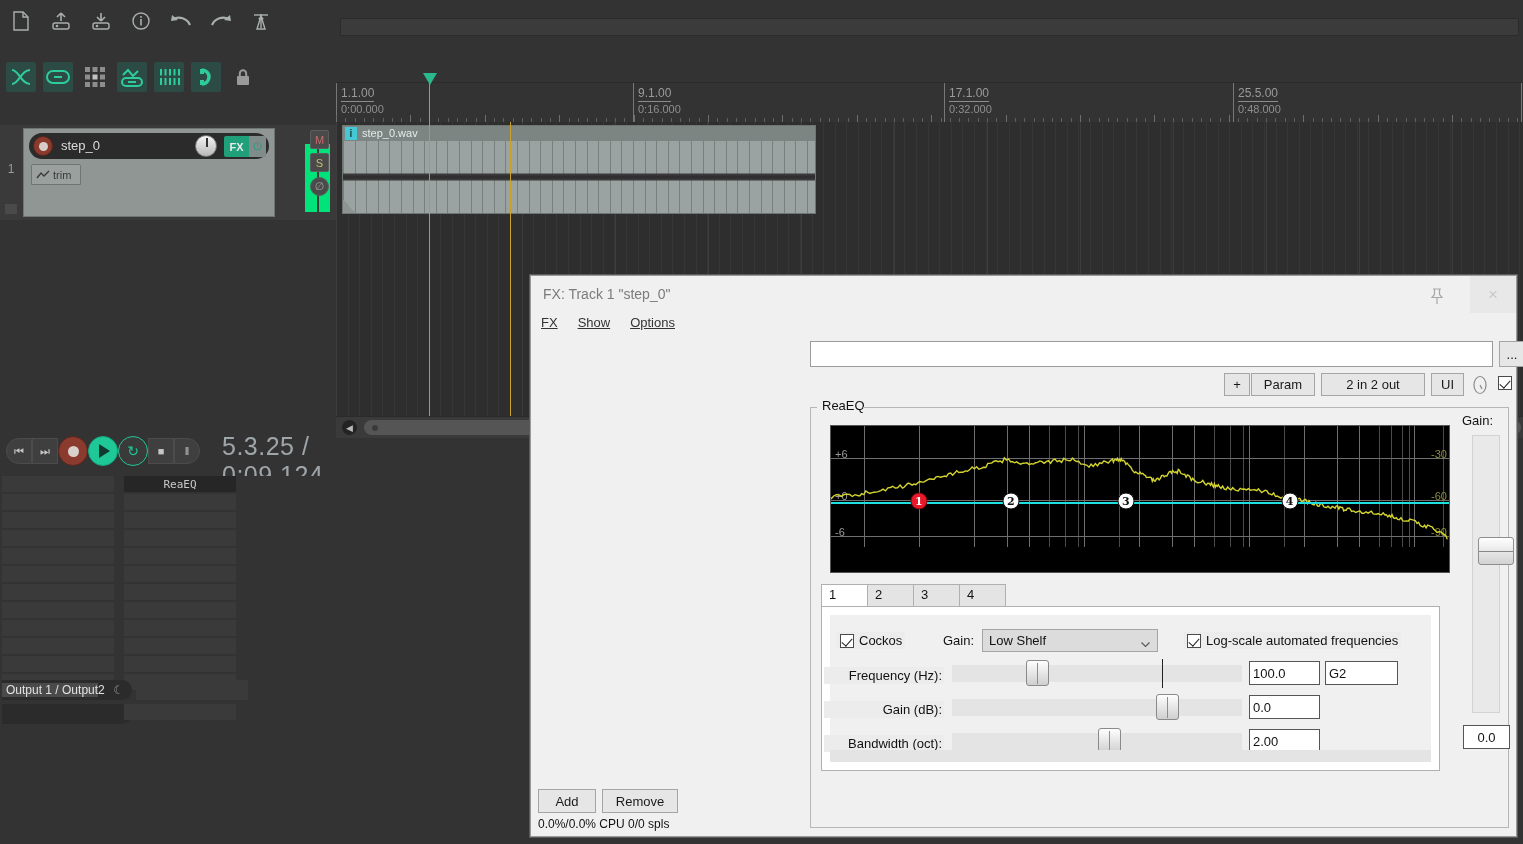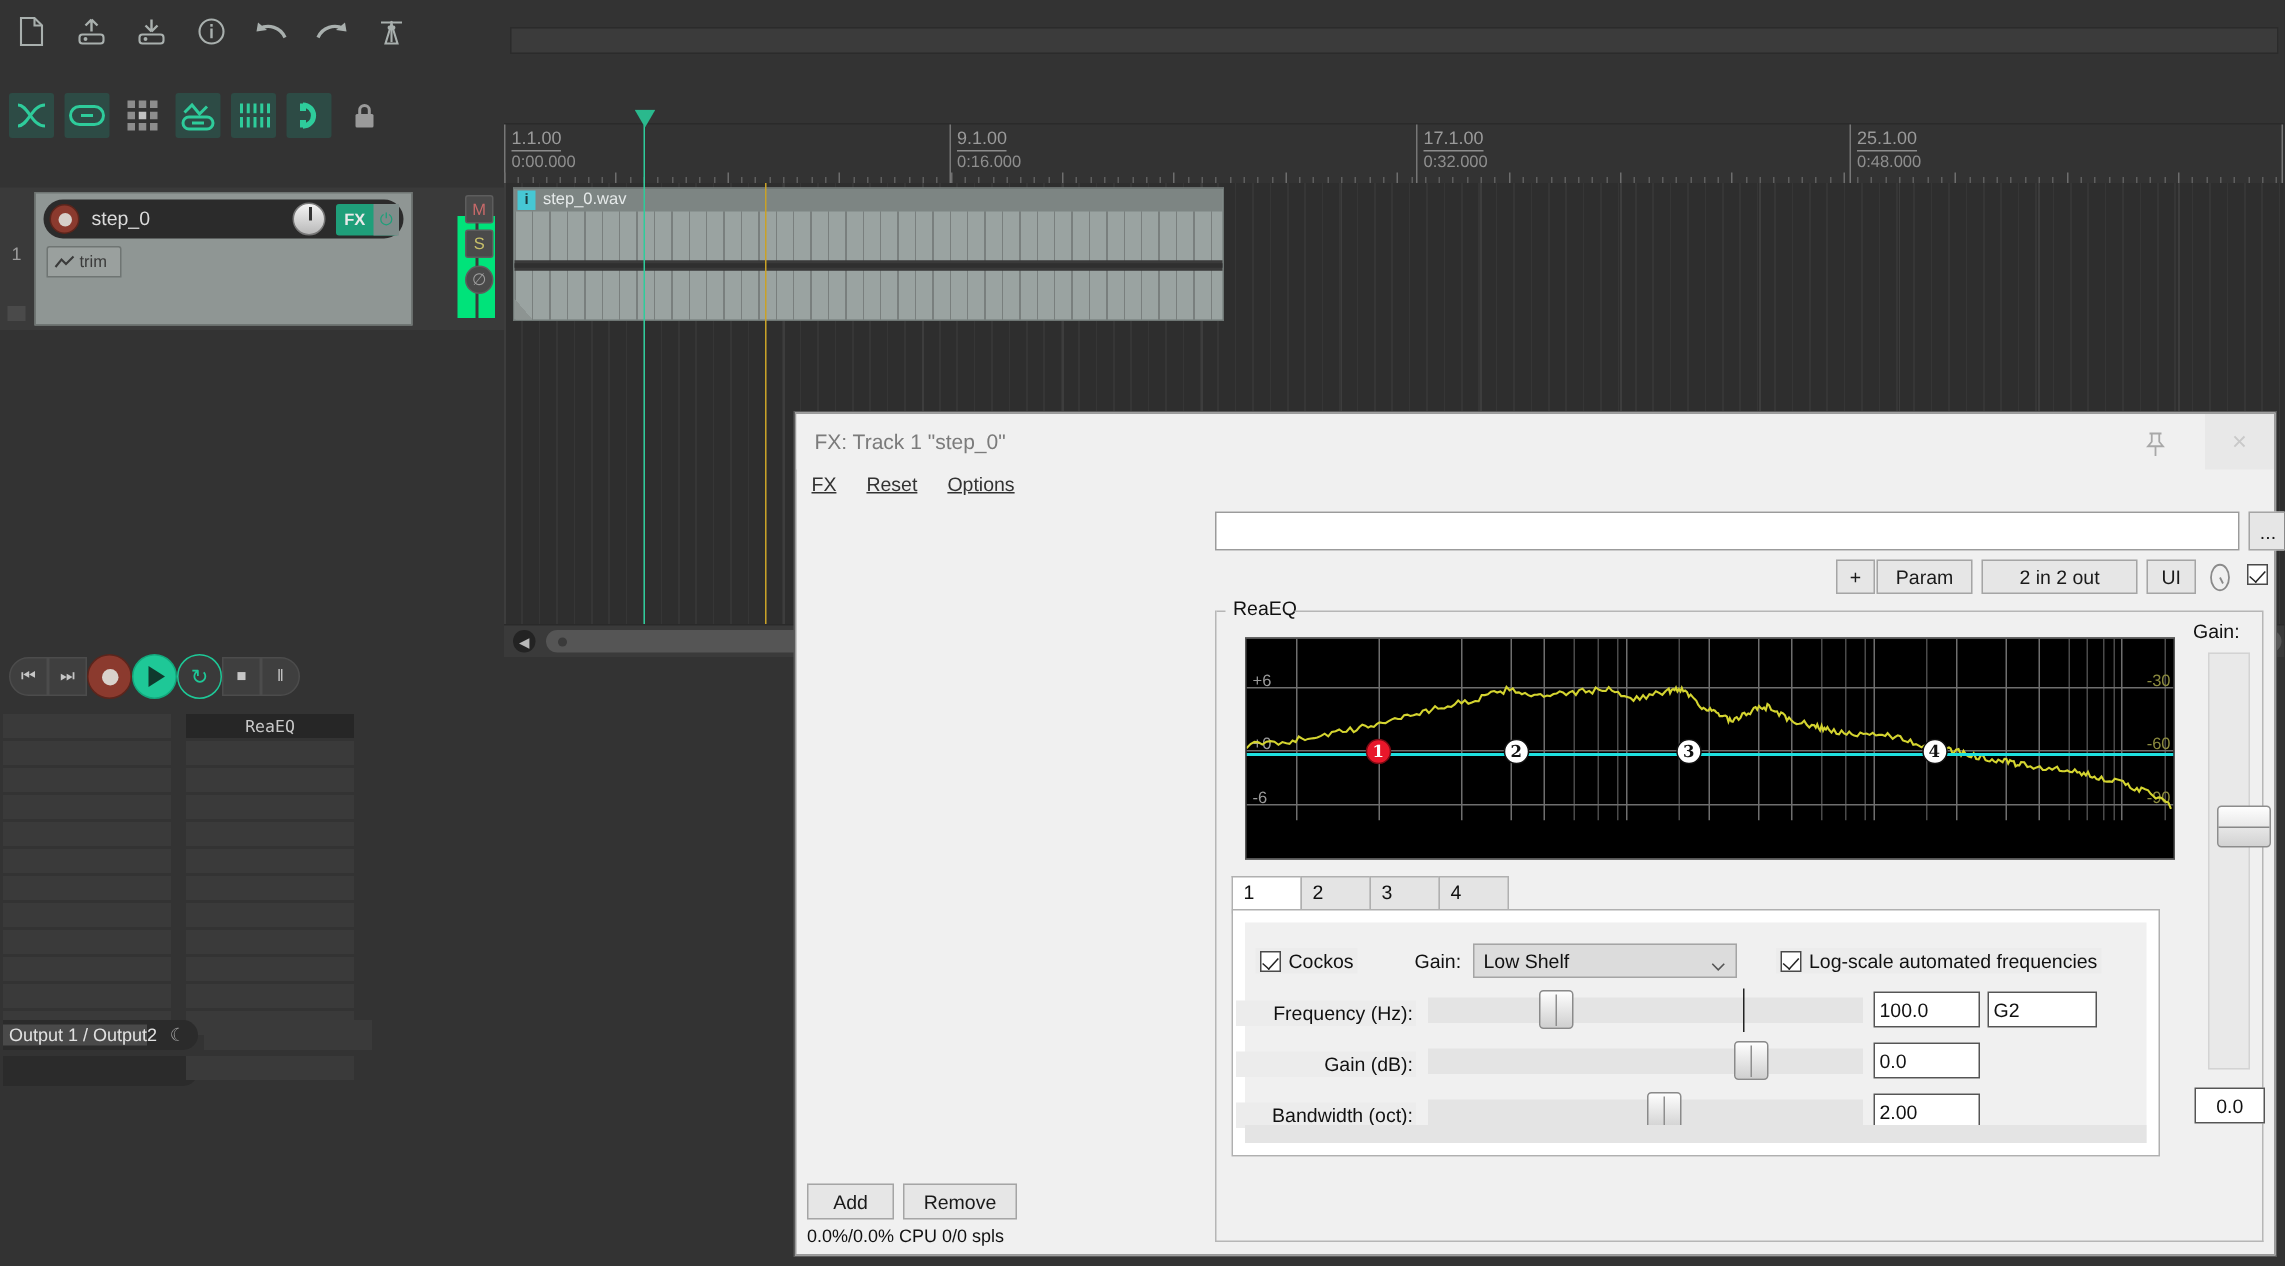--- a/index.html
+++ b/index.html
@@ -376,21 +376,21 @@
     </div>
     <div class="ruler-mark" style="left:297px;">
       <span class="ruler-bar">9.1.00</span>
       <span class="ruler-time">0:16.000</span>
     </div>
     <div class="ruler-mark" style="left:608px;">
       <span class="ruler-bar">17.1.00</span>
       <span class="ruler-time">0:32.000</span>
     </div>
     <div class="ruler-mark" style="left:897px;">
-      <span class="ruler-bar">25.1.00</span>
+      <span class="ruler-bar">25.5.00</span>
       <span class="ruler-time">0:48.000</span>
     </div>
     <div class="ruler-mark" style="left:1185px;">
       
       
     </div>
     <div id="ruler-ticks">
         <div class="ruler-tick big" style="left: 0px;"></div>
         <div class="ruler-tick" style="left: 9.3px;"></div>
         <div class="ruler-tick" style="left: 18.6px;"></div>
@@ -592,20 +592,21 @@
       <div class="tp-round" id="tp-rec">
           <i></i>
         </div>
       <div class="tp-round" id="tp-play">
           <i></i>
         </div>
       <div class="tp-round" id="tp-loop">↻</div>
       <div class="tp-b">■</div>
       <div class="tp-b" style="border-radius:0 13px 13px 0;">‖</div>
     </div>
+    <div id="tp-time">5.3.25 / 0:09.124</div>
   </div>
 
   <div id="mixer">
     <div class="mx-col" style="left:2px;">
       <div class="mx-cell"></div>
         <div class="mx-cell"></div>
         <div class="mx-cell"></div>
         <div class="mx-cell"></div>
       <div class="mx-cell"></div>
         <div class="mx-cell"></div>
@@ -650,21 +651,21 @@
     <div id="fx-pin">
       <svg width="16" height="18" viewBox="0 0 16 18">
           <path d="M4 2h8M5.5 2v5.5L3 10.5h10L10.5 7.5V2M8 10.5V17" stroke="currentColor" stroke-width="1.2" fill="none"></path>
         </svg>
     </div>
     <div id="fx-close">×</div>
   </div>
 
   <div id="fx-menu">
     <div class="fx-menu-item"><span class="u">FX</span></div>
-    <div class="fx-menu-item"><span class="u">Reset</span></div>
+    <div class="fx-menu-item"><span class="u">Show</span></div>
     <div class="fx-menu-item"><span class="u">Options</span></div>
   </div>
 
   <div class="sbtn" id="fx-add">Add</div>
   <div class="sbtn" id="fx-remove">Remove</div>
   <div id="fx-cpu">0.0%/0.0% CPU 0/0 spls</div>
 
   <div id="fx-right">
     <div id="preset-text" title=""></div>
     <div class="sbtn" id="preset-dots">...</div>

